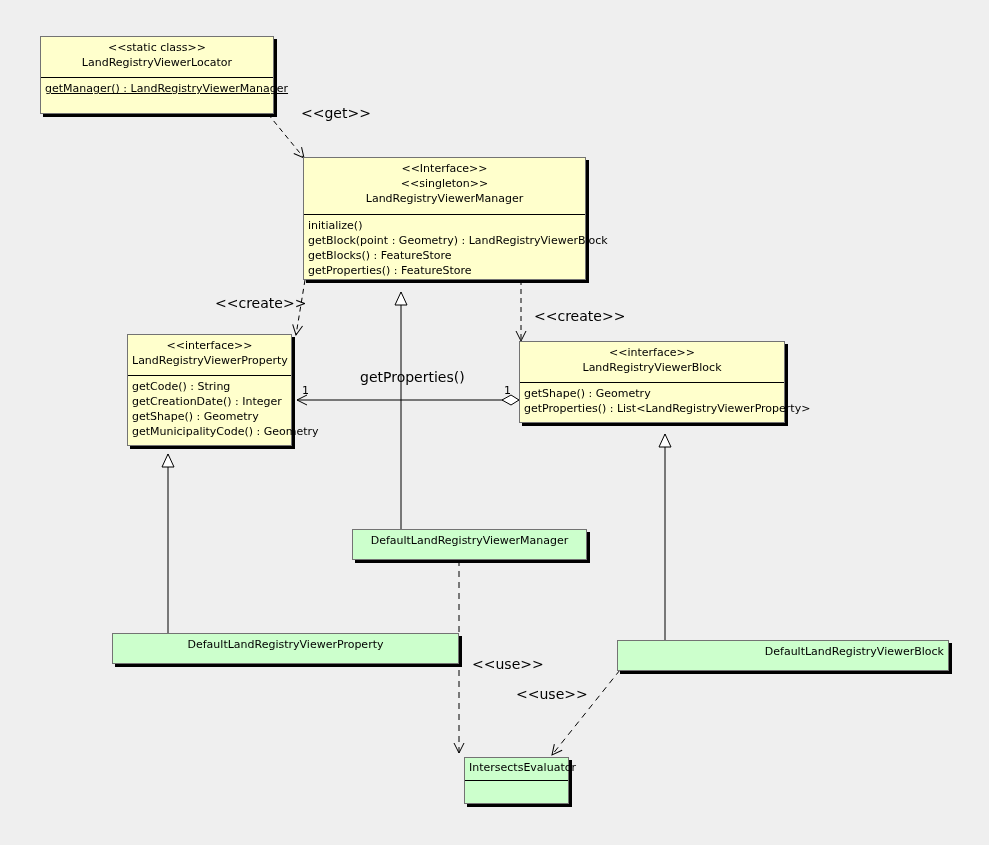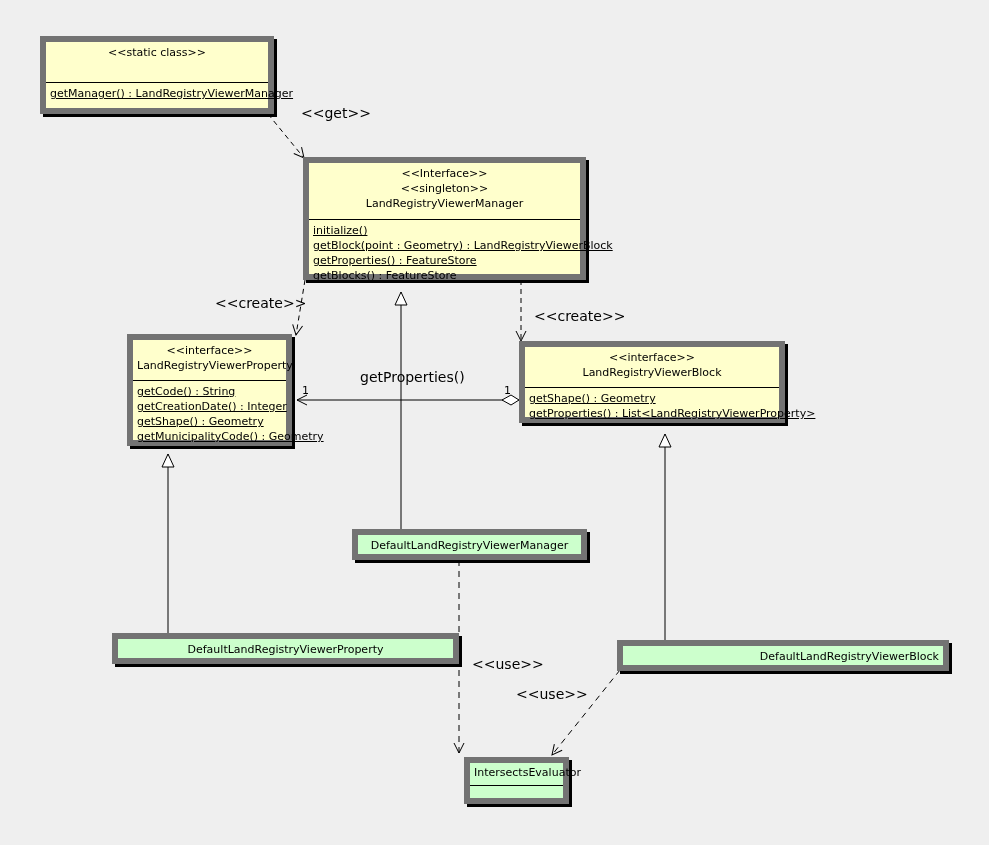--- a/index.html
+++ b/index.html
@@ -24,33 +24,32 @@
   svg.edges {
     position: absolute;
     left: 0; top: 0;
     width: 989px;
     height: 845px;
     pointer-events: none;
   }
   .uml-box {
     position: absolute;
     box-sizing: border-box;
-    border: 6px solid #737373;
+    border: 1px solid #737373;
     box-shadow: 3px 3px 0 0 #000000;
     background: #ffffcc;
     z-index: 5;
   }
   .uml-box.green { background: #ccffcc; }
   .compartment {
     box-sizing: border-box;
     padding: 3px 4px 4px 4px;
   }
   .compartment + .compartment {
     border-top: 1px solid #000000;
-    text-decoration: underline;
   }
   .c-head {
     text-align: center;
   }
   .c-body {
     text-align: left;
   }
   .stereo, .cname, .member {
     font-size: 11px;
     line-height: 15px;
@@ -119,37 +118,38 @@
     
     <path d="M459,560 L459,753" fill="none" stroke="#000" stroke-width="1" stroke-dasharray="6,5" marker-end="url(#openarrow)"></path>
 
     
     <path d="M620,670 L552,755" fill="none" stroke="#000" stroke-width="1" stroke-dasharray="6,5" marker-end="url(#openarrow)"></path>
   </svg>
 
   <div class="uml-box" style="left:40px; top:36px; width:234px; height:78px;">
     <div class="compartment c-head" style="height:40px;">
       <div class="stereo">&lt;&lt;static class&gt;&gt;</div>
+      <div class="cname">LandRegistryViewerLocator</div>
     </div>
     <div class="compartment c-body" style="height:38px;">
       <div class="member static-member">getManager() : LandRegistryViewerManager</div>
     </div>
   </div>
 
   <div class="uml-box" style="left:303px; top:157px; width:283px; height:123px;">
     <div class="compartment c-head" style="height:56px;">
       <div class="stereo">&lt;&lt;Interface&gt;&gt;</div>
       <div class="stereo">&lt;&lt;singleton&gt;&gt;</div>
       <div class="cname">LandRegistryViewerManager</div>
     </div>
     <div class="compartment c-body" style="height:67px;">
       <div class="member">initialize()</div>
       <div class="member">getBlock(point : Geometry) : LandRegistryViewerBlock</div>
+      <div class="member">getBlocks() : FeatureStore</div>
       <div class="member">getProperties() : FeatureStore</div>
-      <div class="member">getBlocks() : FeatureStore</div>
     </div>
   </div>
 
   <div class="uml-box" style="left:127px; top:334px; width:165px; height:112px;">
     <div class="compartment c-head" style="height:40px;">
       <div class="stereo">&lt;&lt;interface&gt;&gt;</div>
       <div class="cname">LandRegistryViewerProperty</div>
     </div>
     <div class="compartment c-body" style="height:72px;">
       <div class="member">getCode() : String</div>

